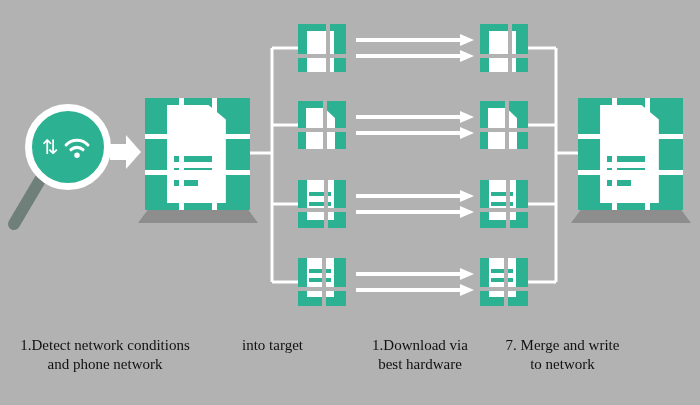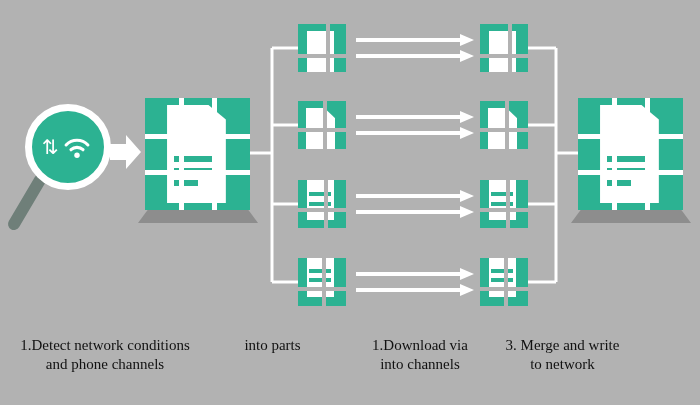--- a/index.html
+++ b/index.html
@@ -188,27 +188,27 @@
     </div>
     <div class="gridline gl-v" style="left:32%;"></div>
     <div class="gridline gl-v" style="left:64%;"></div>
     <div class="gridline gl-h" style="top:32%;"></div>
     <div class="gridline gl-h" style="top:64%;"></div>
   </div>
   <div class="base" style="left:571px;top:210px;"></div>
 
   <div class="label" style="left:10px;width:190px;text-align:center;">
     <div>1.Detect network conditions</div>
-    <div>and phone channels</div>
+    <div>and phone network</div>
   </div>
   <div class="label" style="left:200px;width:145px;">
-    <div>into parts</div>
+    <div>into target</div>
   </div>
   <div class="label" style="left:355px;width:130px;">
     <div>1.Download via</div>
-    <div>into channels</div>
+    <div>best hardware</div>
   </div>
   <div class="label" style="left:490px;width:145px;">
-    <div>3. Merge and write</div>
+    <div>7. Merge and write</div>
     <div>to network</div>
   </div>
 
 </div>
 
 </body></html>

